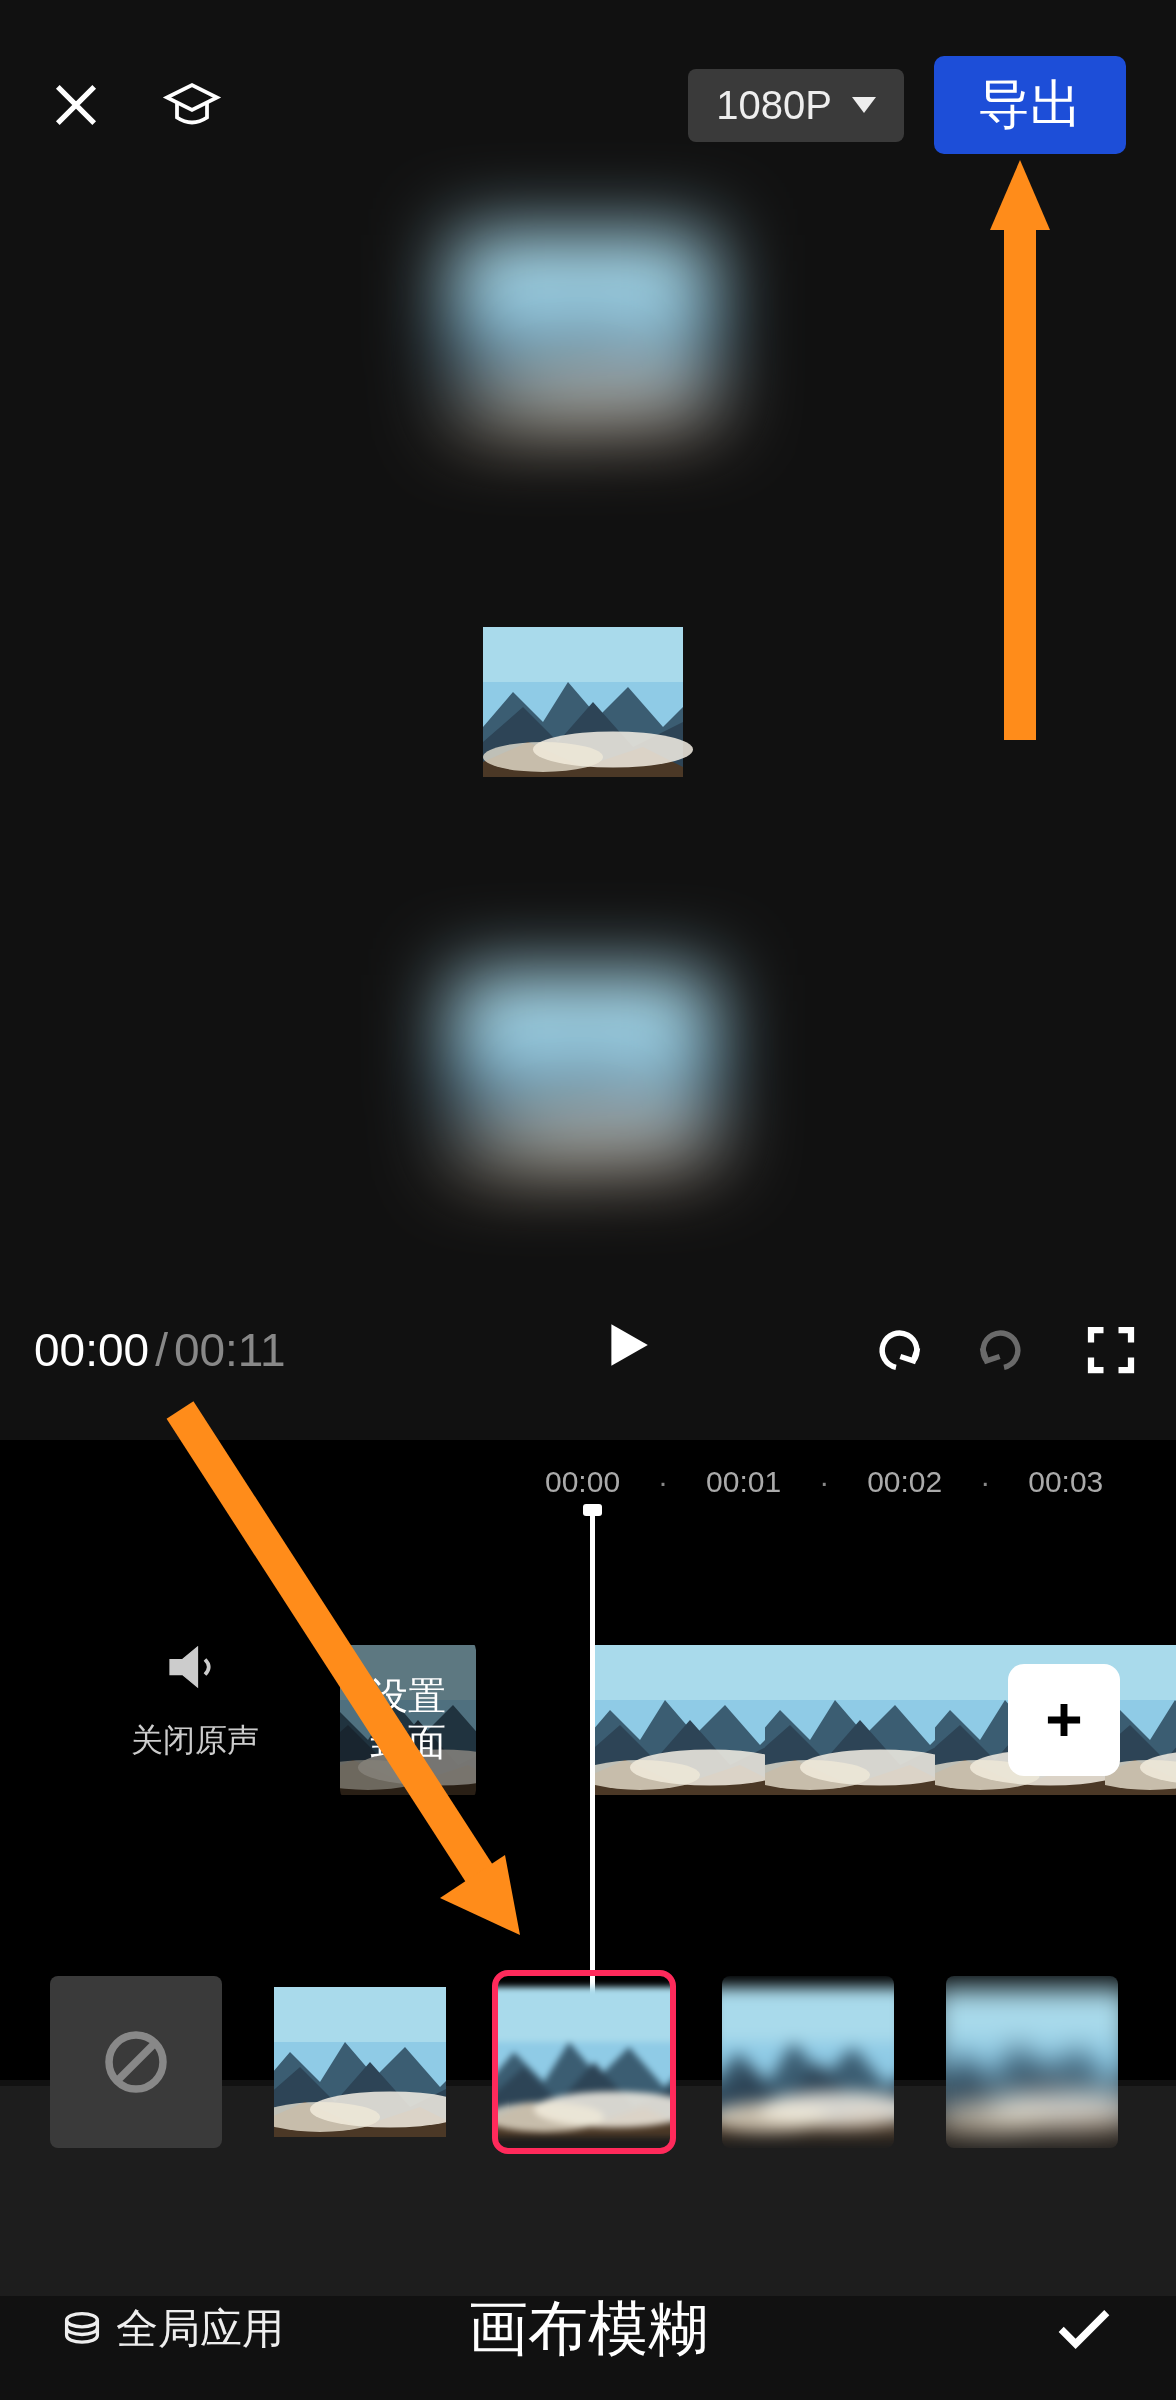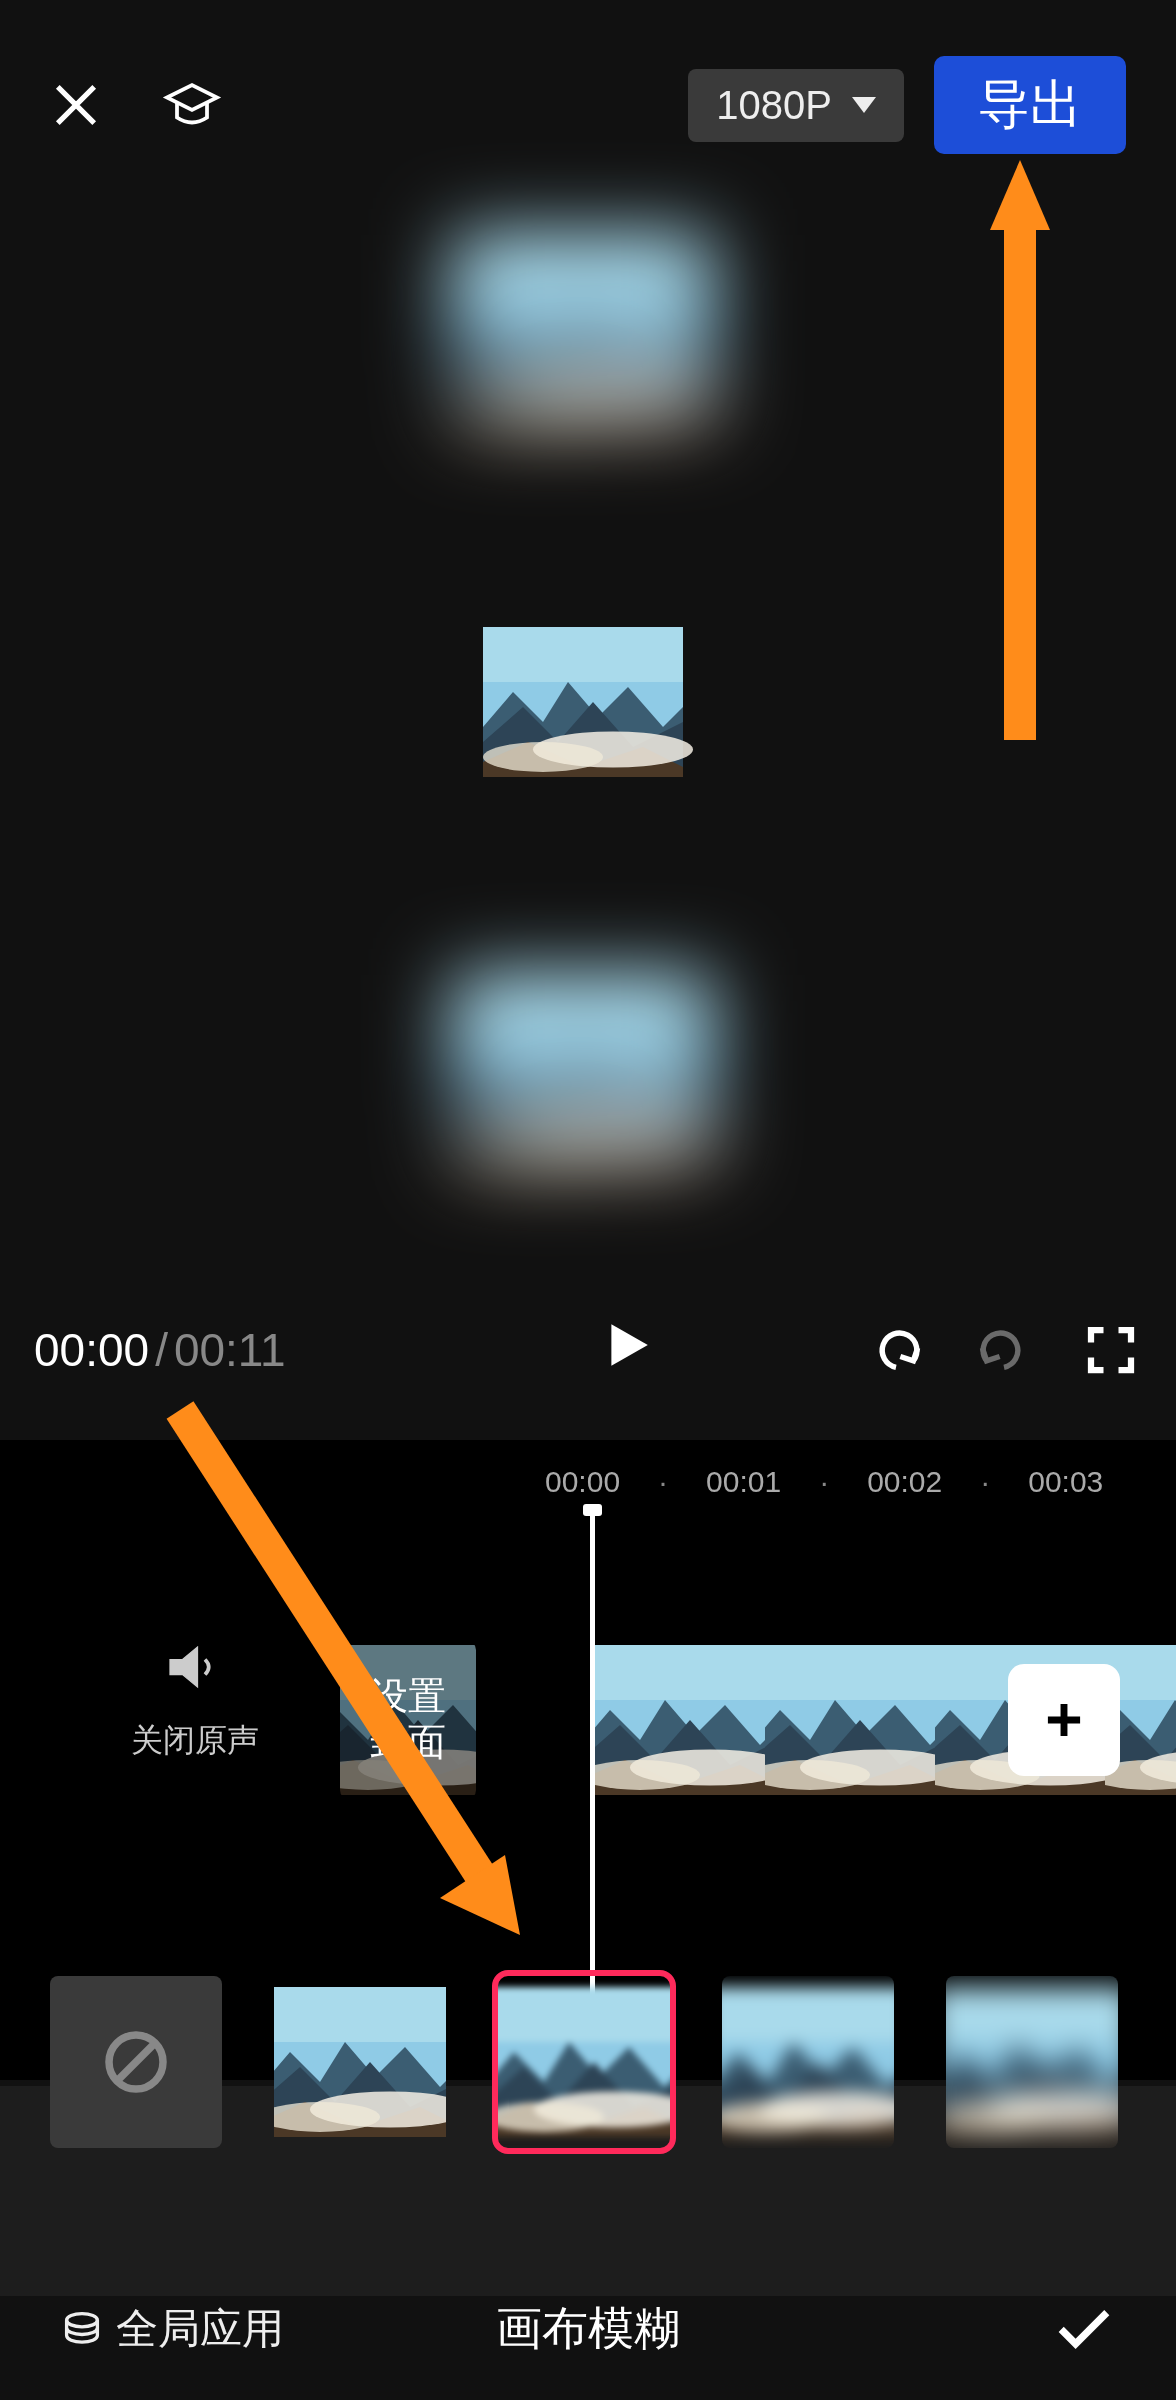--- a/index.html
+++ b/index.html
@@ -266,21 +266,21 @@
   }
   .global-apply {
     display:flex; align-items:center; gap:12px;
     font-size:42px; color:#eee;
     cursor:pointer;
   }
   .global-apply svg { width:44px; height:44px; stroke:#eee; fill:none; stroke-width:3;}
   .panel-title {
     position:absolute;
     left:50%; transform:translateX(-50%);
-    font-size:46px;
+    font-size:60px;
     text-align:right;
   }
   .confirm-btn {
     margin-left:auto;
     cursor:pointer;
   }
   .confirm-btn svg { width:64px; height:48px; stroke:#fff; stroke-width:6; fill:none;}
 
   
   .arrow {

